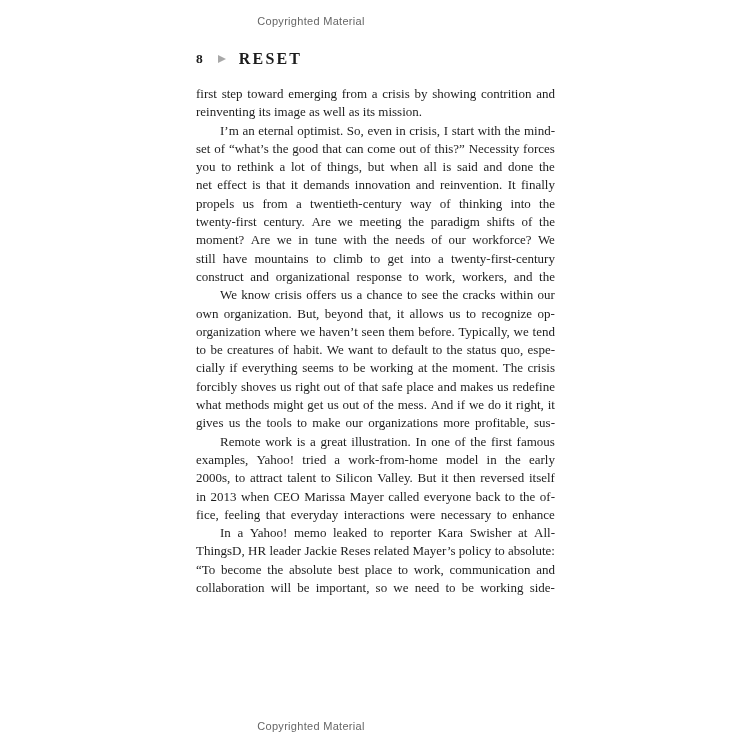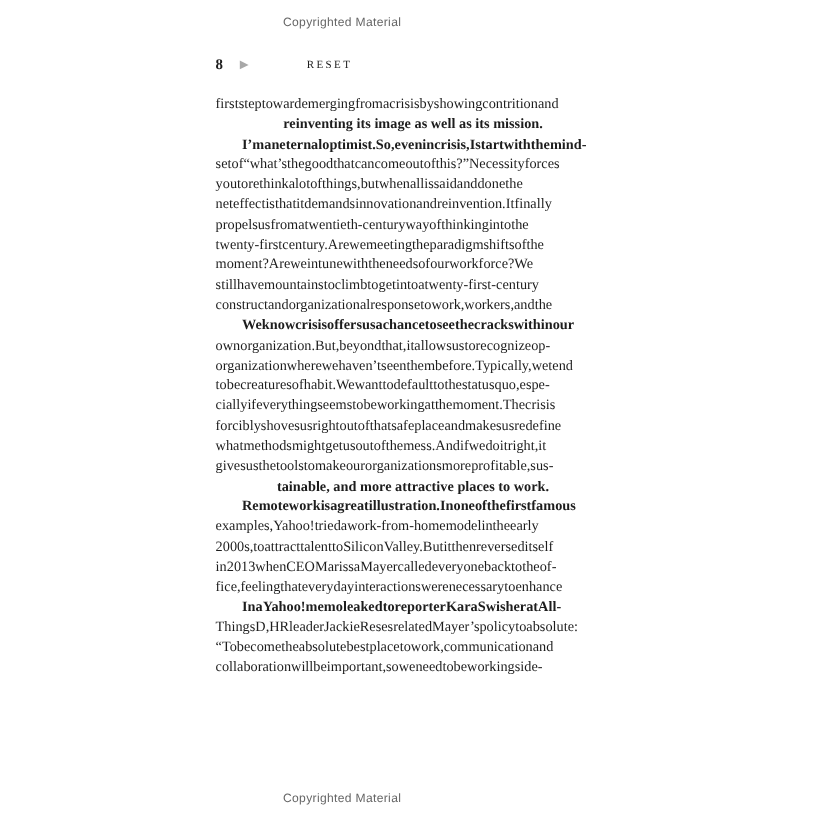--- a/index.html
+++ b/index.html
@@ -35,43 +35,42 @@
     color: #1d1d1d;
   }
   .tri-icon {
     width: 0; height: 0;
     border-left: 8px solid #a8a8a8;
     border-top: 4.5px solid transparent;
     border-bottom: 4.5px solid transparent;
     margin: 0 13px 0 15px;
   }
   .running-head {
-    font-size: 10px;
-    font-weight: normal;
+    font-size: 16px;
+    font-weight: bold;
     letter-spacing: 2.2px;
     color: #1d1d1d;
-    margin-left: 40px;
   }
   .page-body {
     position: absolute;
     left: 196px; top: 85px;
     width: 359px;
   }
   .line {
     height: 18.3px;
     line-height: 18.3px;
     font-size: 13px;
     white-space: nowrap;
   }
   .line.just {
     display: flex;
-    justify-content: flex-start;
-  }
-  .line.last { text-align: center; font-weight: bold; }
-  .line.indent { padding-left: 24px; font-weight: bold; }
+    justify-content: space-between;
+  }
+  .line.last { text-align: left; }
+  .line.indent { padding-left: 24px; }
   sup {
     font-size: 8.5px;
     line-height: 0;
     vertical-align: 4px;
   }
 </style>
 </head>
 <body>
 
 <div class="copyright top">Copyrighted Material</div>
@@ -327,21 +326,20 @@
       <span>the</span>
       <span>tools</span>
       <span>to</span>
       <span>make</span>
       <span>our</span>
       <span>organizations</span>
       <span>more</span>
       <span>profitable,</span>
       <span>sus-</span>
     </div>
-    <div class="line last">tainable, and more attractive places to work.</div>
     <div class="line just indent">
       <span>Remote</span>
       <span>work</span>
       <span>is</span>
       <span>a</span>
       <span>great</span>
       <span>illustration.</span>
       <span>In</span>
       <span>one</span>
       <span>of</span>

